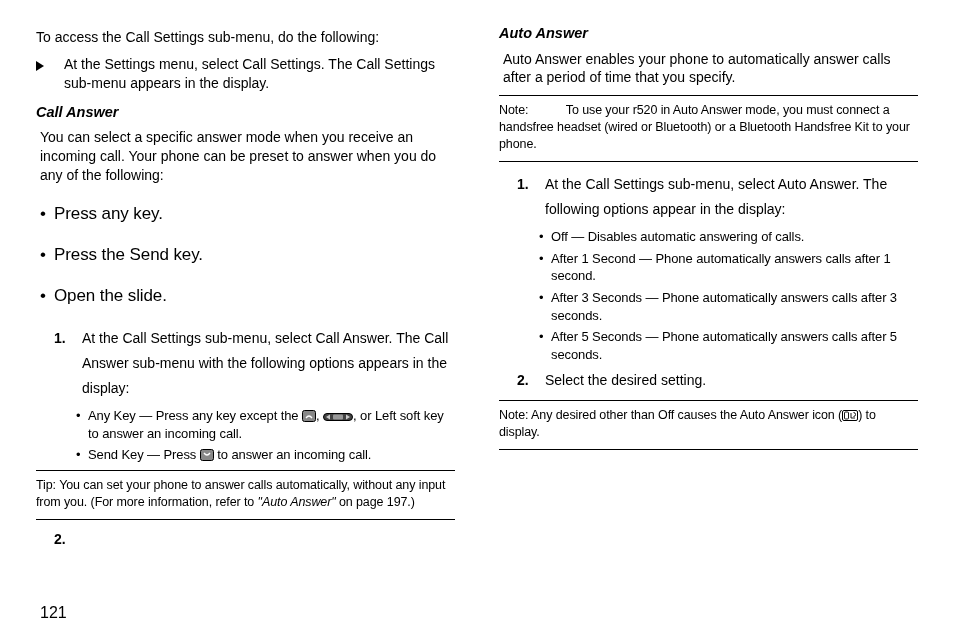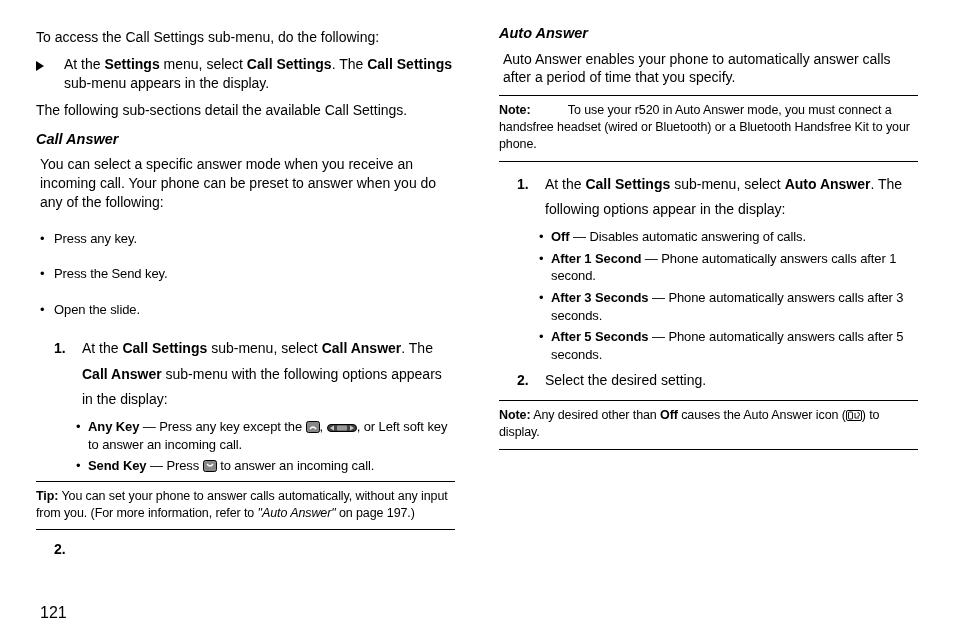--- a/index.html
+++ b/index.html
@@ -3,51 +3,50 @@
 <meta charset="utf-8">
 <style>
   html,body{margin:0;padding:0;background:#fff;color:#000;font-family:Arial,Helvetica,sans-serif}
   .page{width:954px;height:636px;box-sizing:border-box;padding:24px 36px 20px 36px;position:relative}
   .cols{display:flex;gap:44px}
   .col{flex:1;min-width:0;font-size:14px;line-height:1.35}
   .para{margin:4px 0 8px 0}
   .hang{margin:6px 0 8px 0;padding-left:28px;position:relative}
   .hang .marker{position:absolute;left:0;top:2px}
   .subhead{font-style:italic;font-weight:700;margin:10px 0 6px 0;font-size:14.5px}
-  .bullet{padding-left:18px;position:relative;margin:18px 0;font-size:13px;font-family:Arial,Helvetica,sans-serif}
+  .bullet{padding-left:18px;position:relative;margin:18px 0;font-size:17px;font-family:Arial,Helvetica,sans-serif}
   .bullet::before{content:"•";position:absolute;left:4px;top:0}
   .num{padding-left:46px;position:relative;margin:6px 0}
   .num .n{position:absolute;left:18px;top:0;font-weight:700}
   .sub-bullet{padding-left:52px;position:relative;margin:4px 0;font-size:13px}
   .sub-bullet::before{content:"•";position:absolute;left:40px;top:0}
   .rule{border-top:1px solid #000;margin:6px 0 4px 0}
   .note{font-size:12.5px;padding:2px 0 2px 0}
-  .note .lbl{font-weight:700}
+  .note .lbl{font-weight:400}
   .note .body{display:block;padding-left:34px}
   .condensed{font-family:"Arial Narrow",Arial,Helvetica,sans-serif;letter-spacing:-0.1px}
-  b{font-weight:700}
+  b{font-weight:400}
   .pagenum{position:absolute;left:40px;bottom:14px;font-size:16px}
   svg.icon{display:inline-block;vertical-align:-2px}
   .triangle{display:inline-block;width:0;height:0;border-top:5px solid transparent;border-bottom:5px solid transparent;border-left:8px solid #000}
 </style>
 </head>
 <body>
 
 <div class="page">
   <div class="cols">
 
     <div class="col">
       <div class="para">To access the Call Settings sub-menu, do the following:</div>
 
       <div class="hang">
         <span class="marker"><span class="triangle"></span></span>
         <span>At the </span><b>Settings</b><span> menu, select </span><b>Call Settings</b><span>. The </span><b>Call Settings</b><span> sub-menu appears in the display.</span>
       </div>
 
-      <div class="para">The following sub-sections detail the available Call Settings.</div>
 
       <div class="subhead">Call Answer</div>
 
       <div class="para" style="padding-left:4px">You can select a specific answer mode when you receive an incoming call. Your phone can be preset to answer when you do any of the following:</div>
 
       <div class="bullet condensed">Press any key.</div>
       <div class="bullet condensed">Press the Send key.</div>
       <div class="bullet condensed">Open the slide.</div>
 
       <div class="num" style="line-height:1.8">

